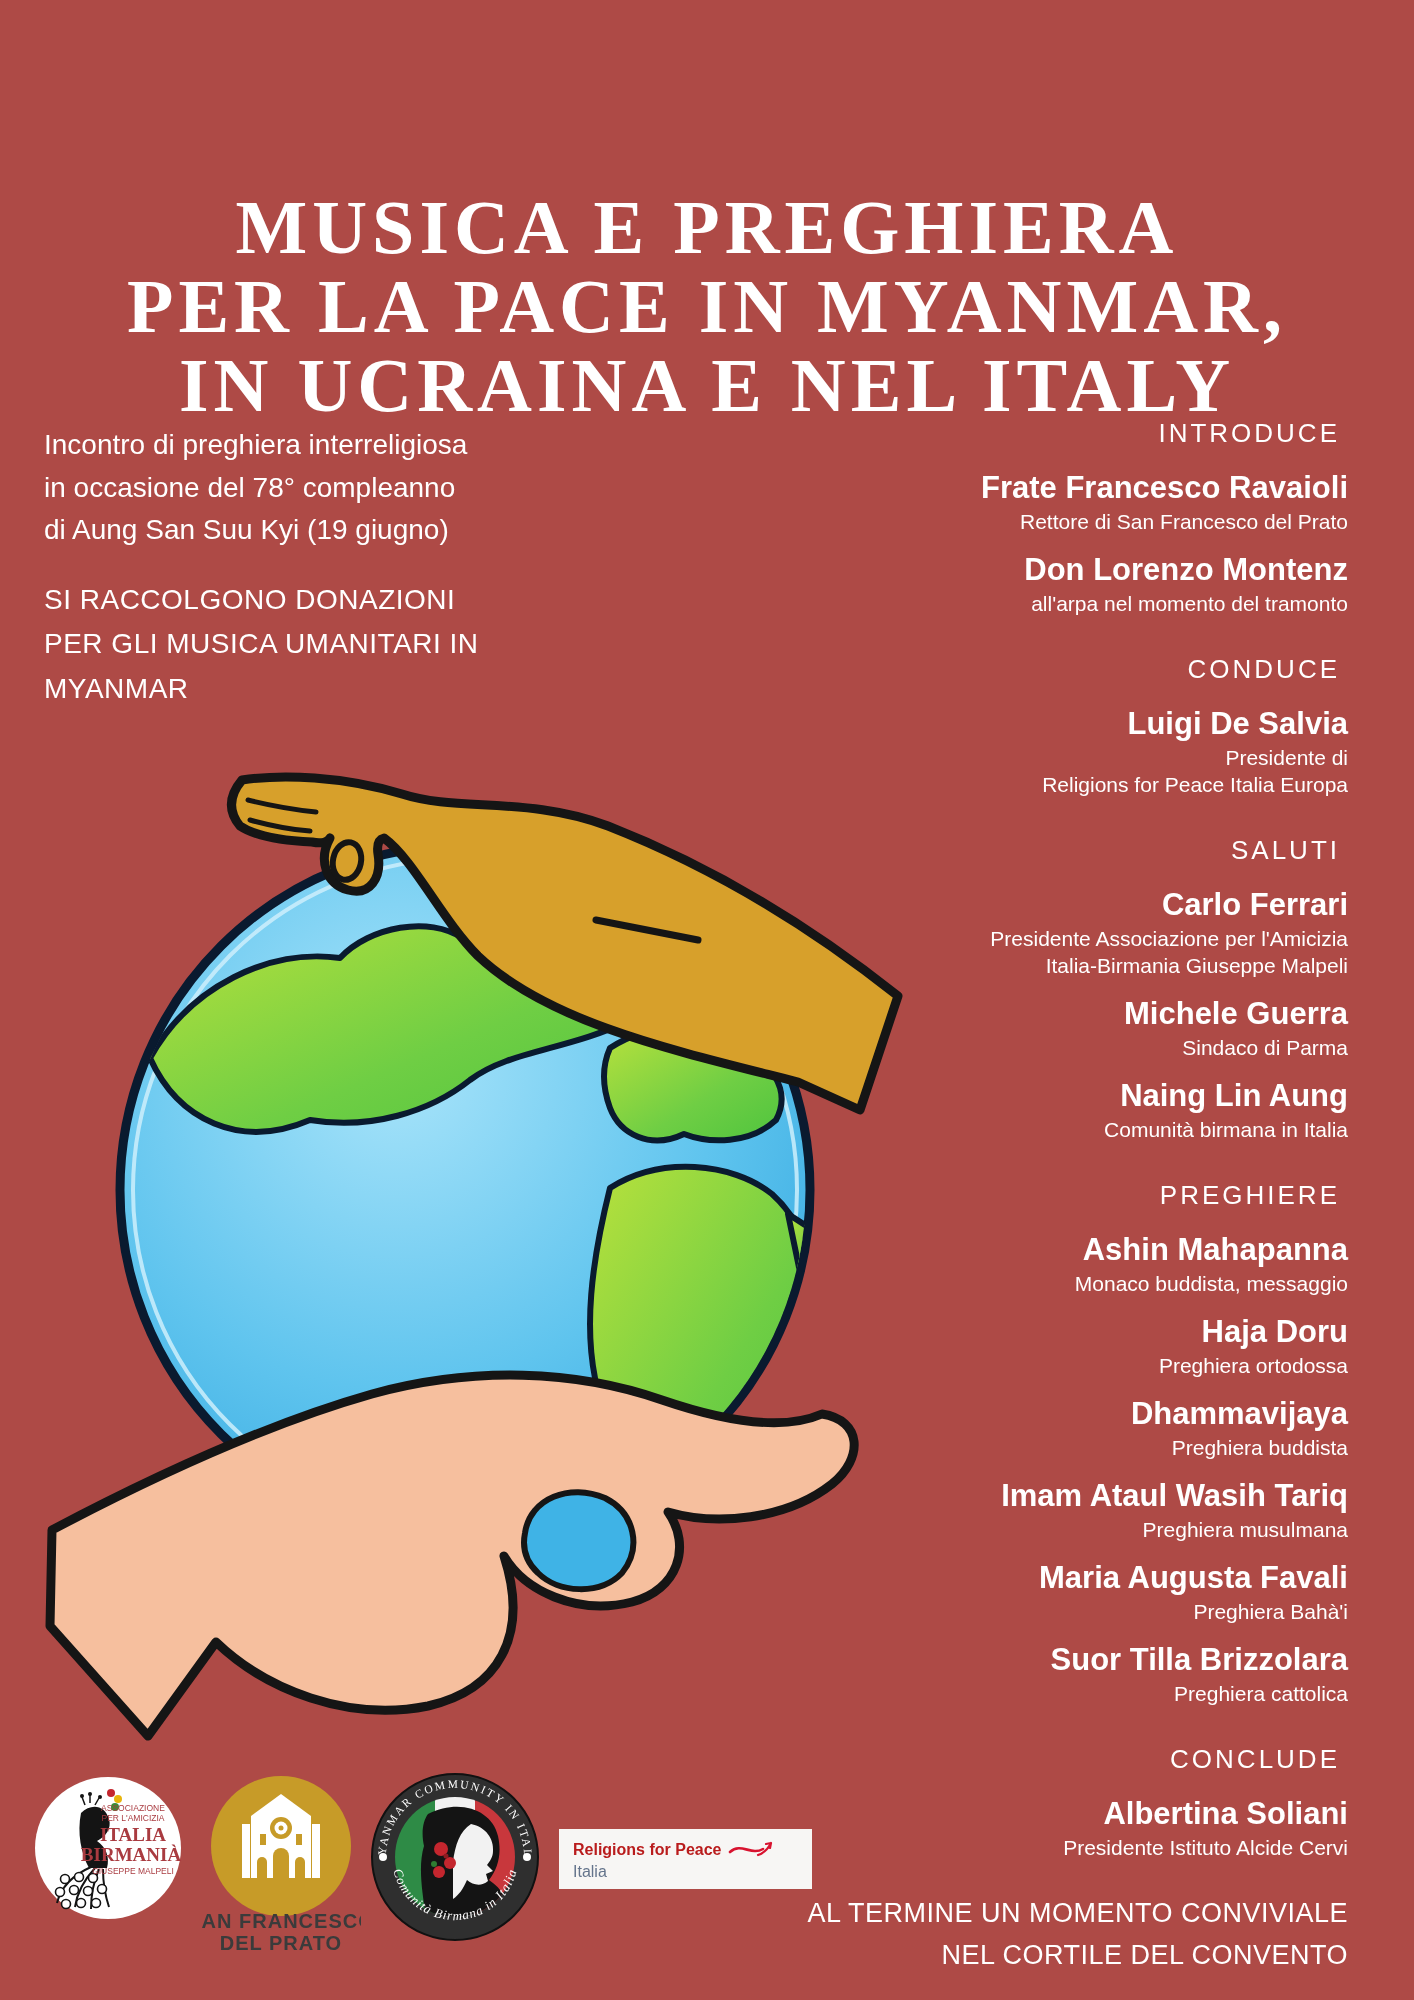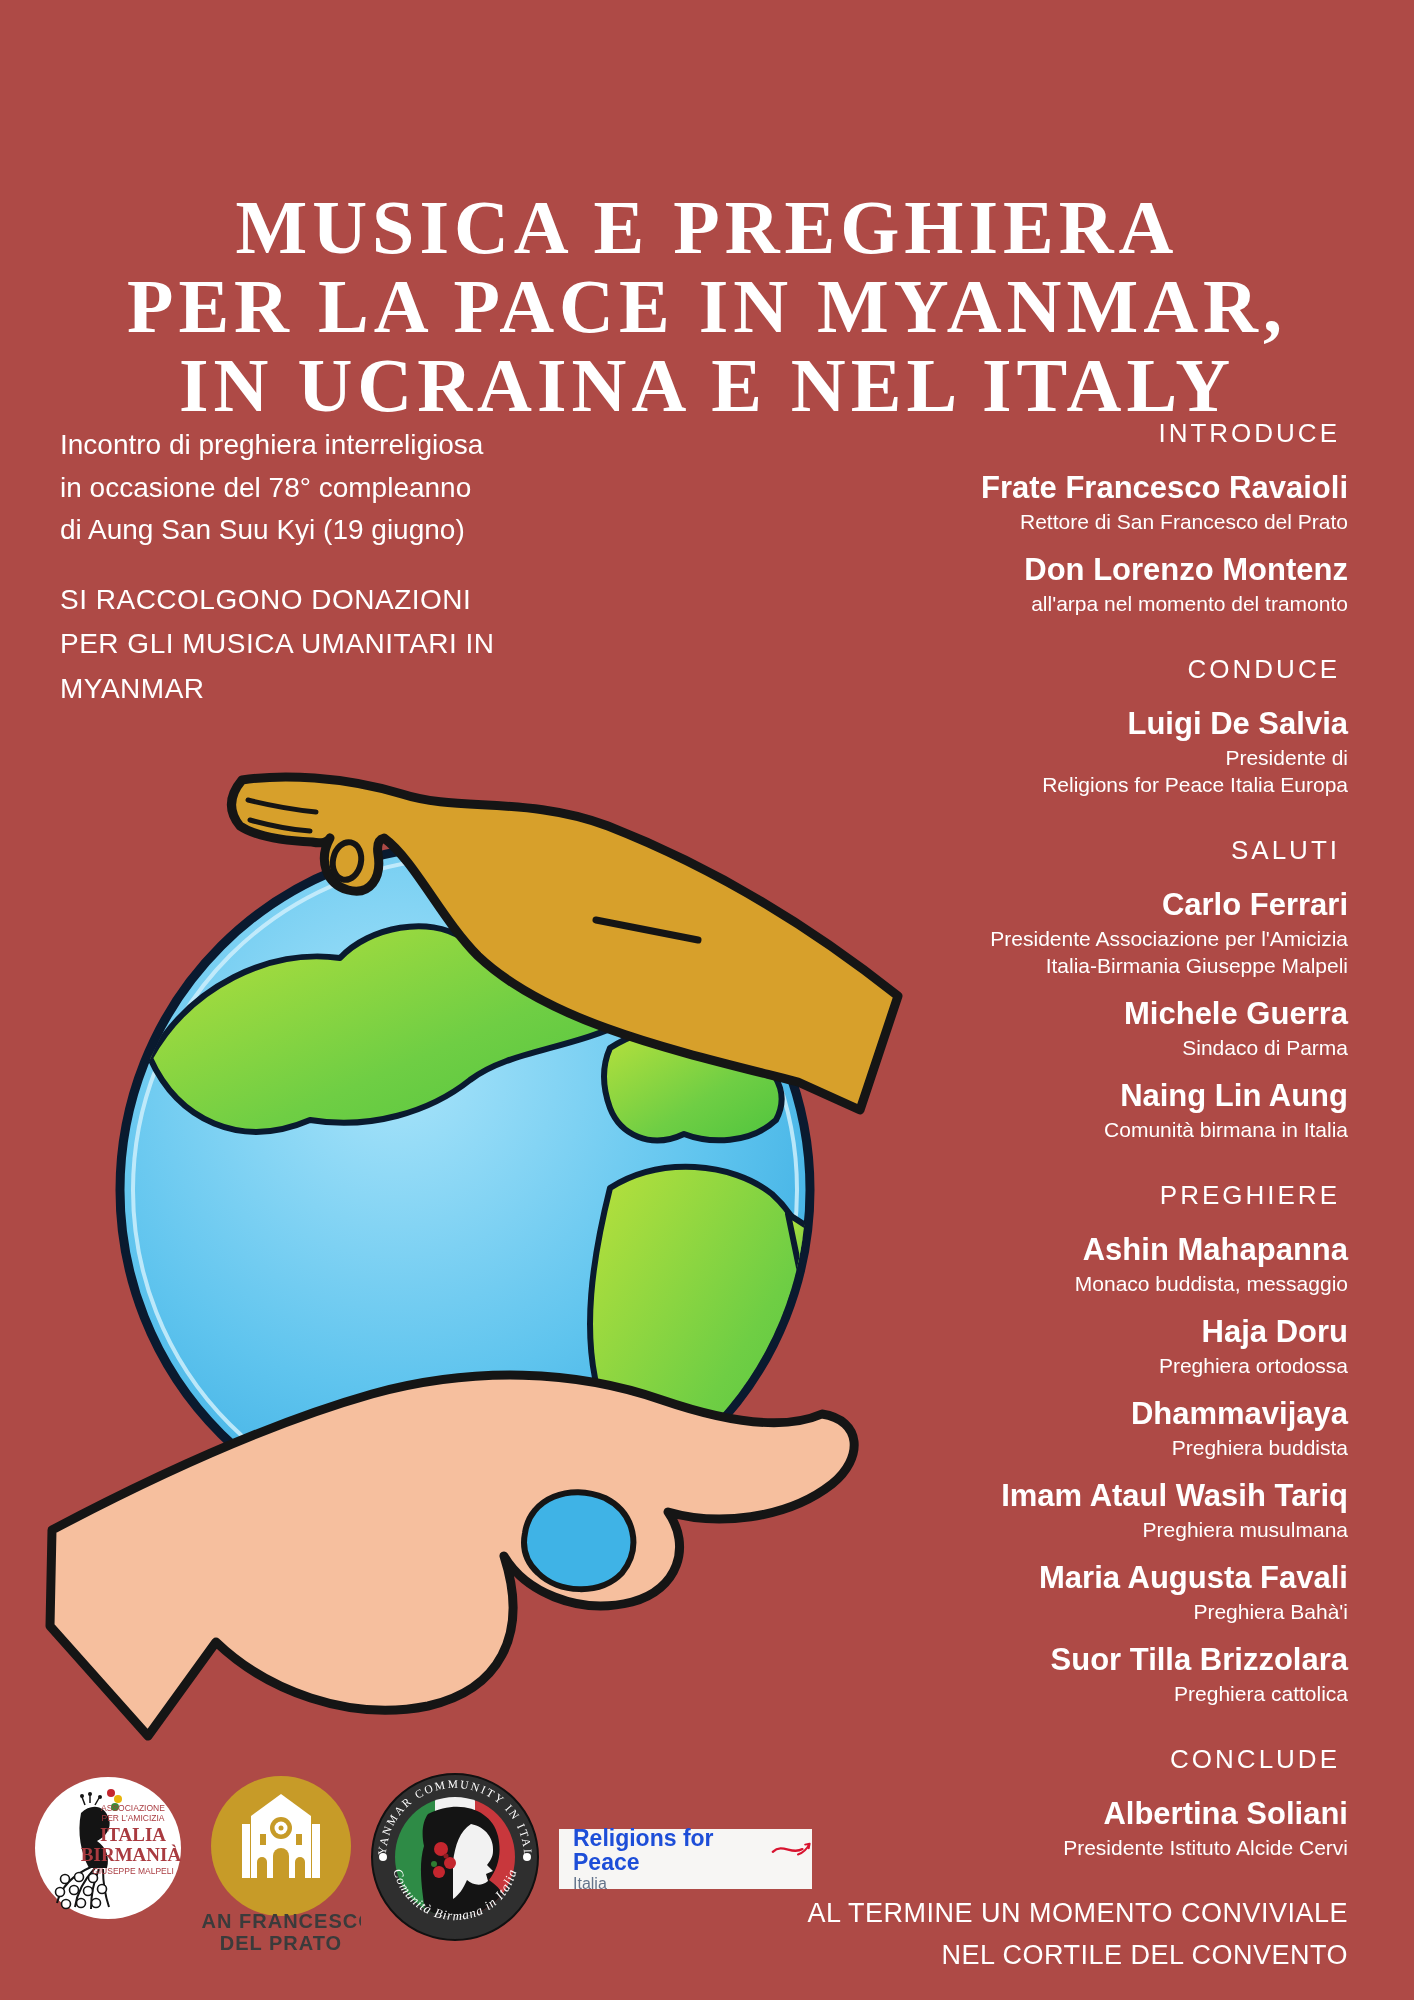--- a/index.html
+++ b/index.html
@@ -11,21 +11,21 @@
   
   .top-header{position:absolute;top:34px;left:0;width:100%;text-align:center;}
   .date-line{font-size:45px;font-weight:700;letter-spacing:1px;}
   .venue-line{font-size:33px;font-weight:600;letter-spacing:1px;margin-top:14px;}
   .address-line{font-size:43px;font-weight:500;letter-spacing:0.5px;margin-top:6px;}
   
   .main-title{position:absolute;top:188px;left:0;width:100%;text-align:center;
     font-family:"Liberation Serif", serif;font-weight:700;}
   .main-title .t-line{font-size:76px;line-height:1.04;letter-spacing:5px;}
   
-  .intro-block{position:absolute;left:60px;top:424px;width:580px;}
+  .intro-block{position:absolute;left:44px;top:424px;width:580px;}
   .intro-line{font-size:28px;line-height:1.52;font-weight:400;}
   .donation-block{margin-top:26px;}
   .donation-line{font-size:28px;line-height:1.6;font-weight:400;letter-spacing:0.5px;}
   
   .program-col{position:absolute;top:405px;right:66px;width:620px;text-align:right;}
   .prog-section{margin-top:32px;}
   .prog-section:first-child{margin-top:0;}
   .prog-heading{margin:8px;font-size:26px;font-weight:300;letter-spacing:3px;line-height:40px;}
   .prog-entry{margin-top:15px;}
   .prog-name{font-size:31px;font-weight:700;line-height:40px;}
@@ -36,21 +36,21 @@
   
   .illustration{position:absolute;left:10px;top:628px;}
   
   .logo-svg{position:absolute;}
   .logo-peacock{left:33px;top:1775px;}
   .logo-church{left:201px;top:1770px;}
   .logo-myanmar{left:370px;top:1772px;}
   .logo-rfp{position:absolute;left:559px;top:1829px;width:253px;height:60px;background:#F7F6F4;
     display:flex;flex-direction:column;justify-content:center;padding-left:14px;box-sizing:border-box;}
   .rfp-row{display:flex;align-items:center;gap:6px;}
-  .rfp-title{color:#1d4ed8;font-weight:700;font-size:23px;line-height:24px;}
+  .rfp-title{color:#b91c1c;font-weight:700;font-size:16px;line-height:24px;}
   .rfp-sub{color:#64748B;font-size:16px;line-height:18px;margin-top:1px;}
 </style>
 </head>
 <body>
 
 <div class="poster">
 
 
   <h1 class="main-title" style="margin:0;">
     <div class="t-line">MUSICA E PREGHIERA</div>

